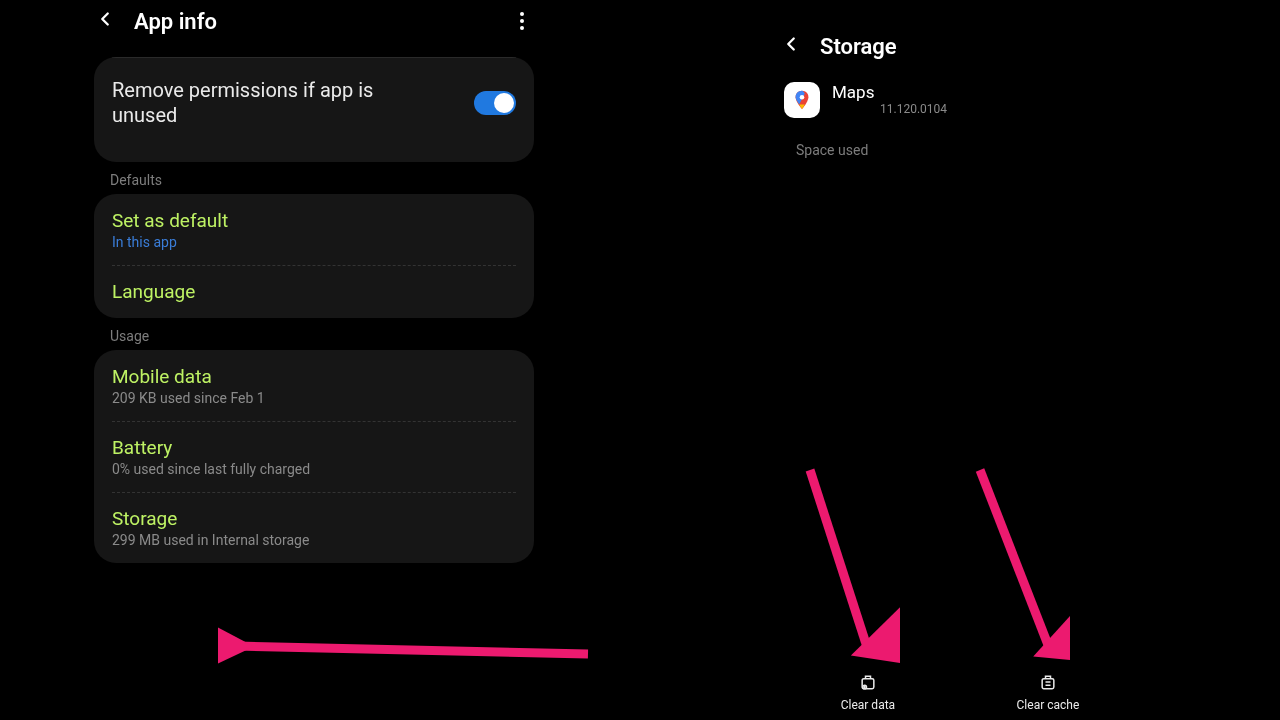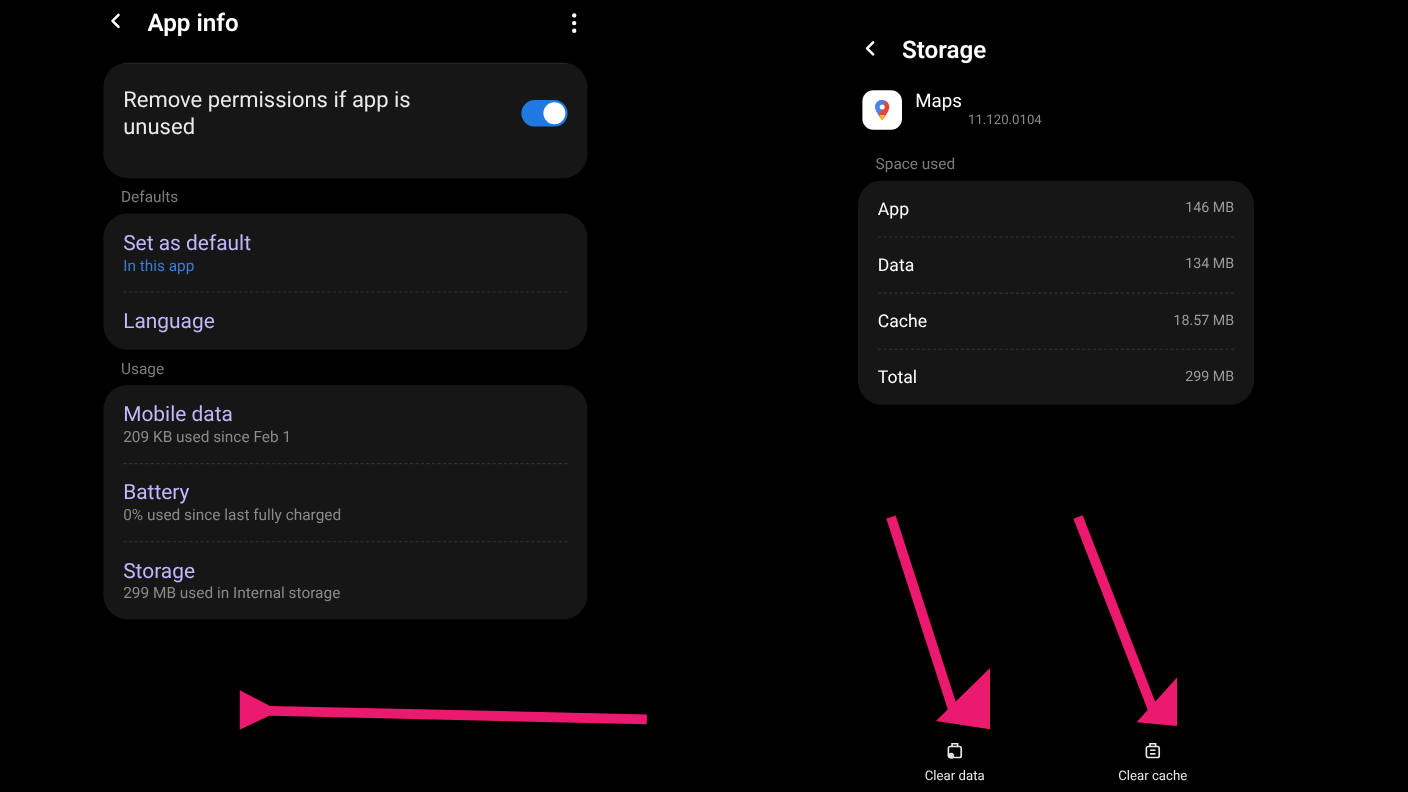--- a/index.html
+++ b/index.html
@@ -23,21 +23,21 @@
   .overflow { margin-left: auto; cursor: pointer; padding: 4px 10px; display: flex; flex-direction: column; gap: 3px; align-items: center; }
   .overflow span { width: 4px; height: 4px; background: #fff; border-radius: 50%; }
 
   .card { background: #161616; border-radius: 22px; overflow: hidden; margin-bottom: 10px; }
   .row { padding: 15px 18px; position: relative; }
   .row + .row::before {
     content: ""; position: absolute; left: 18px; right: 18px; top: 0;
     border-top: 1px dashed #333;
   }
   .row-top-divider { border-top: 1px solid #2a2a2a; margin: 0 18px; }
-  .row-title { font-size: 19px; color: #c4b5fd; font-weight: 400; }
+  .row-title { font-size: 19px; color: #bef264; font-weight: 400; }
   .row-sub { font-size: 14px; color: #8a8a8a; margin-top: 2px; }
   .row-link { font-size: 14px; color: #3a7dd8; margin-top: 2px; }
   
   .perm-row { display:flex; align-items:center; padding: 20px 18px 34px 18px; }
   .perm-text { font-size: 20px; color:#eaeaea; line-height:1.25; padding-right: 40px; }
   
   .toggle { width: 42px; height: 24px; background:#2079e0; border-radius: 12px; position: relative; flex-shrink:0; }
   .toggle::after { content:""; position:absolute; width:20px; height:20px; background:#fff; border-radius:50%; top:2px; right:2px; }
 
   .section-label { font-size: 14px; color: #7d7d7d; margin: 10px 0 6px 16px; }
@@ -133,38 +133,20 @@
         <circle cx="12" cy="9" r="2.5" fill="#fff"></circle>
       </svg>
     </div>
     <div>
       <div class="app-name">Maps</div>
       <div class="app-ver">11.120.0104</div>
     </div>
   </div>
 
   <div class="section-label">Space used</div>
-  <div class="card">
-    <div class="storage-row">
-      <span>App</span>
-      <span class="storage-val">146 MB</span>
-    </div>
-    <div class="storage-row">
-      <span>Data</span>
-      <span class="storage-val">134 MB</span>
-    </div>
-    <div class="storage-row">
-      <span>Cache</span>
-      <span class="storage-val">18.57 MB</span>
-    </div>
-    <div class="storage-row">
-      <span>Total</span>
-      <span class="storage-val">299 MB</span>
-    </div>
-  </div>
 </div>
 
 <div class="bottom-actions">
   <div class="action">
     <svg width="20" height="20" viewBox="0 0 24 24" fill="none" stroke="#eaeaea" stroke-width="1.8">
       <rect x="5" y="8" width="14" height="12" rx="2"></rect>
       <path d="M9 8 V5 h6 v3"></path>
       <circle cx="8" cy="18" r="2.2" fill="#000"></circle>
       <path d="M7 17 l2 2 M9 17 l-2 2"></path>
     </svg>

